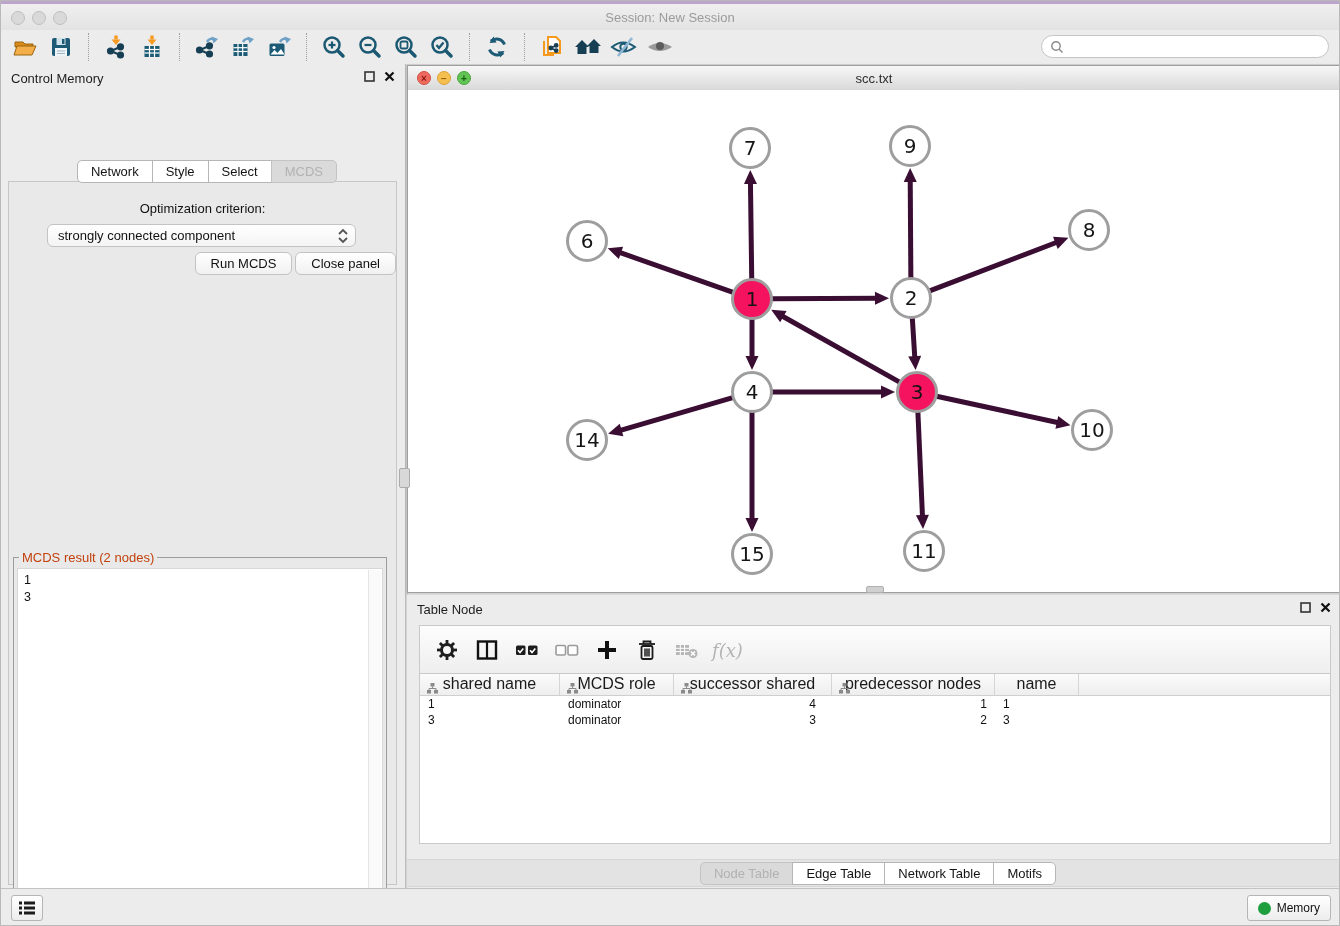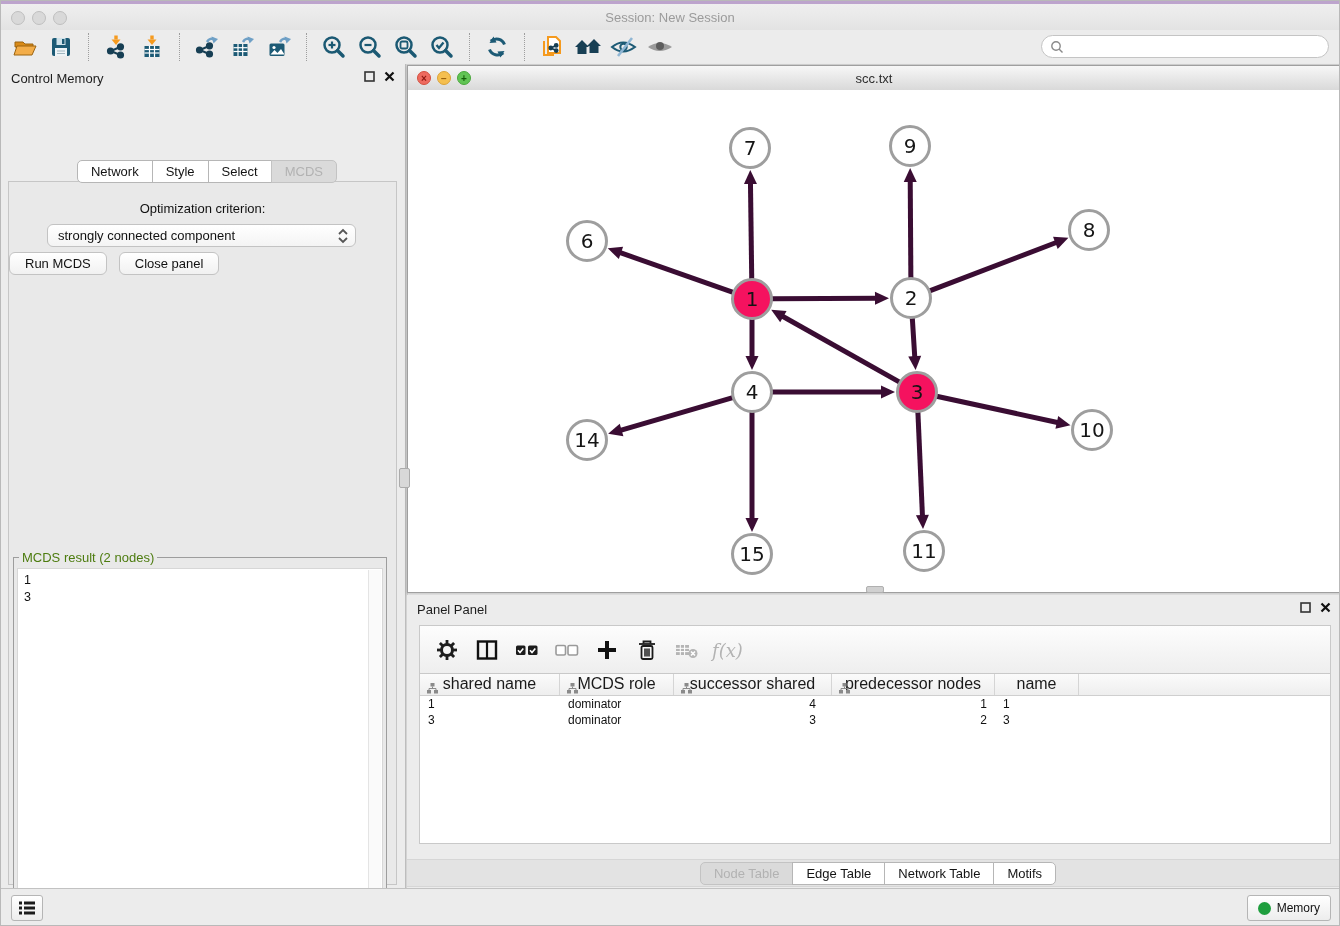--- a/index.html
+++ b/index.html
@@ -21,24 +21,24 @@
   .ph-icons{position:absolute;right:10px;top:7px;display:flex;gap:9px;align-items:center;}
   .cp-tabs{position:absolute;left:0;right:0;top:96px;display:flex;justify-content:center;z-index:2;}
   .cp-tab,.tp-tab{background:#fff;border:1px solid #b6b6b6;padding:3px 13px;font-size:13px;margin-left:-1px;color:#141414;white-space:nowrap;}
   .cp-tab:first-child,.tp-tab:first-child{border-radius:5px 0 0 5px;margin-left:8px;text-align:center;}
   .cp-tab:last-child,.tp-tab:last-child{border-radius:0 5px 5px 0;}
   .cp-tab.active,.tp-tab.active{background:#dadada;color:#b2b2b2;border-color:#c3c3c3;}
   .cp-body{position:absolute;left:7px;right:8px;top:117px;bottom:4px;background:#e9e9e9;border:1px solid #c6c6c6;}
   .opt-label{position:absolute;left:0;right:0;top:19px;text-align:center;font-size:13px;color:#111;}
   .mselect{position:absolute;left:38px;right:40px;top:42px;height:23px;background:linear-gradient(#ffffff,#f4f4f4);border:1px solid #c3c3c3;border-radius:6px;display:flex;align-items:center;padding-left:10px;font-size:13px;color:#111;box-sizing:border-box;}
   .mselect .stepper{position:absolute;right:5px;top:3px;}
-  .btnrow{position:absolute;left:0;right:0;top:70px;display:flex;justify-content:flex-start;gap:12px;}
+  .btnrow{position:absolute;left:0;right:0;top:70px;display:flex;justify-content:flex-end;gap:3px;}
   .mbtn{background:linear-gradient(#ffffff,#f1f1f1);border:1px solid #c3c3c3;border-radius:6px;font-size:13px;color:#111;padding:3px 15px;}
   .mcds-fieldset{position:absolute;left:4px;right:9px;top:368px;height:372px;border:1px solid #9d9d9d;margin:0;padding:3px;background:#e9e9e9;}
-  .mcds-fieldset legend{font-size:13px;color:#4d7c0f;padding:0 3px;margin-left:2px;}
+  .mcds-fieldset legend{font-size:13px;color:#c2410c;padding:0 3px;margin-left:2px;}
   .mcds-inner{position:relative;width:100%;height:100%;background:#fff;border:1px solid #d7d7d7;box-sizing:border-box;}
   .mcds-text{margin:0;padding:3px 6px;font-family:"Liberation Sans",sans-serif;font-size:12.5px;line-height:17px;color:#111;}
   .mcds-scroll{position:absolute;top:1px;bottom:1px;right:1px;width:12px;background:#fafafa;border-left:1px solid #e4e4e4;}
   
   .vdivider{position:absolute;left:404px;top:63px;bottom:36px;width:2px;background:#d3d3d3;border-left:1px solid #bdbdbd;}
   .grip{position:absolute;left:398px;top:467px;width:9px;height:18px;background:#d8d8d8;border:1px solid #ababab;border-radius:2px;z-index:5;}
   .netwin{position:absolute;left:406px;top:64px;width:934px;height:528px;background:#fff;border:1px solid #9f9f9f;box-sizing:border-box;box-shadow:0 1px 3px rgba(0,0,0,0.18);}
   .netwin-titlebar{position:absolute;left:0;right:0;top:0;height:24px;background:linear-gradient(#f7f7f7,#d9d9d9);border-bottom:1px solid #aeaeae;}
   .nw-dot{position:absolute;top:5px;width:14px;height:14px;border-radius:50%;box-sizing:border-box;font-size:10px;font-weight:bold;text-align:center;line-height:13px;}
   .nw-title{position:absolute;left:0;right:0;top:5px;text-align:center;font-size:13px;color:#2d2d2d;}
@@ -362,21 +362,21 @@
             <circle cx="750" cy="552" r="19.5" fill="#FFFFFF" stroke="#9E9E9E" stroke-width="3"></circle>
             <text x="750" y="559" text-anchor="middle" font-size="20" fill="#151515" font-family="DejaVu Sans, sans-serif">15</text>
           </g>
         </svg>
     </div>
     <div class="netgrip"></div>
   </div>
 
   <div class="tpanel">
     <div class="panel-head">
-      <span class="ph-title">Panel Panel</span>
+      <span class="ph-title">Table Node</span>
       <span class="ph-icons">
         <svg width="11" height="11" viewBox="0 0 11 11">
             <rect x="1" y="1" width="9" height="9" fill="none" stroke="#333" stroke-width="1.6"></rect>
           </svg>
         <svg width="11" height="11" viewBox="0 0 11 11">
             <path d="M1.5,1.5 L9.5,9.5 M9.5,1.5 L1.5,9.5" stroke="#111" stroke-width="2.2"></path>
           </svg>
       </span>
     </div>
     <div class="tp-toolbar">

